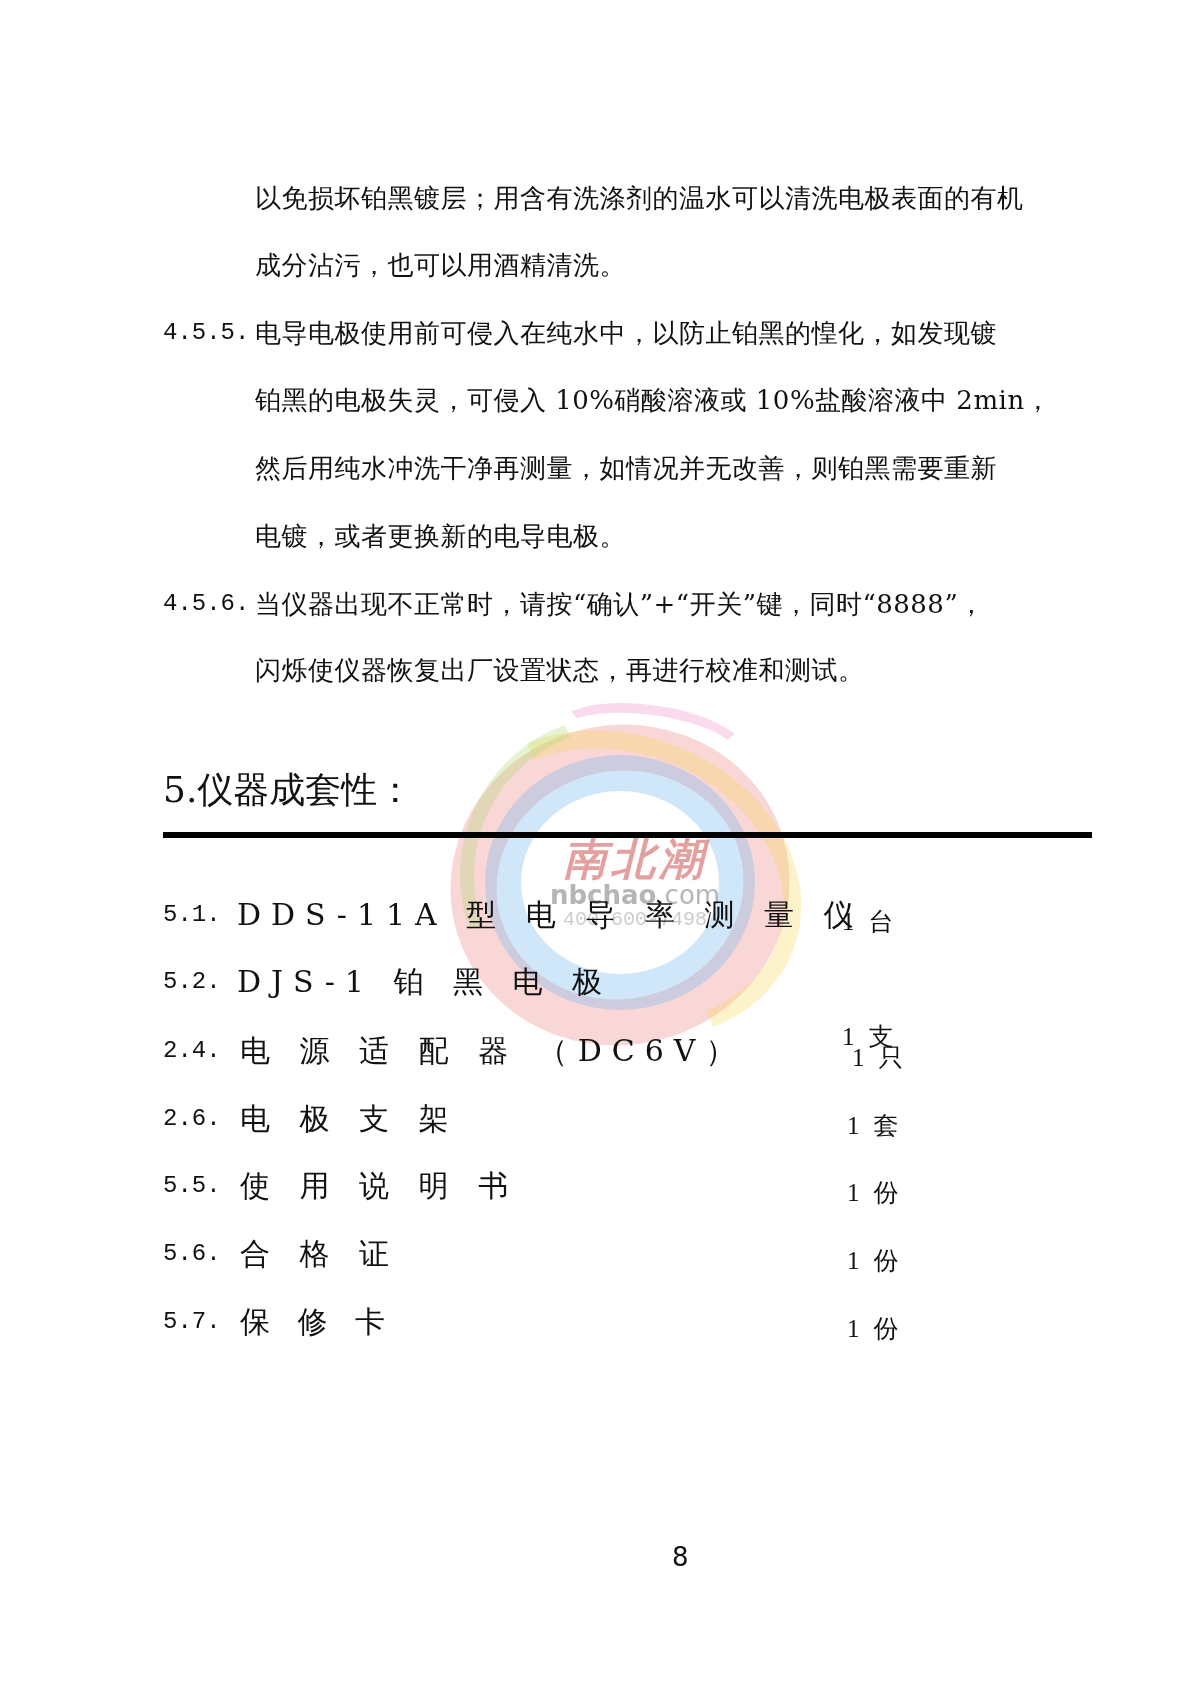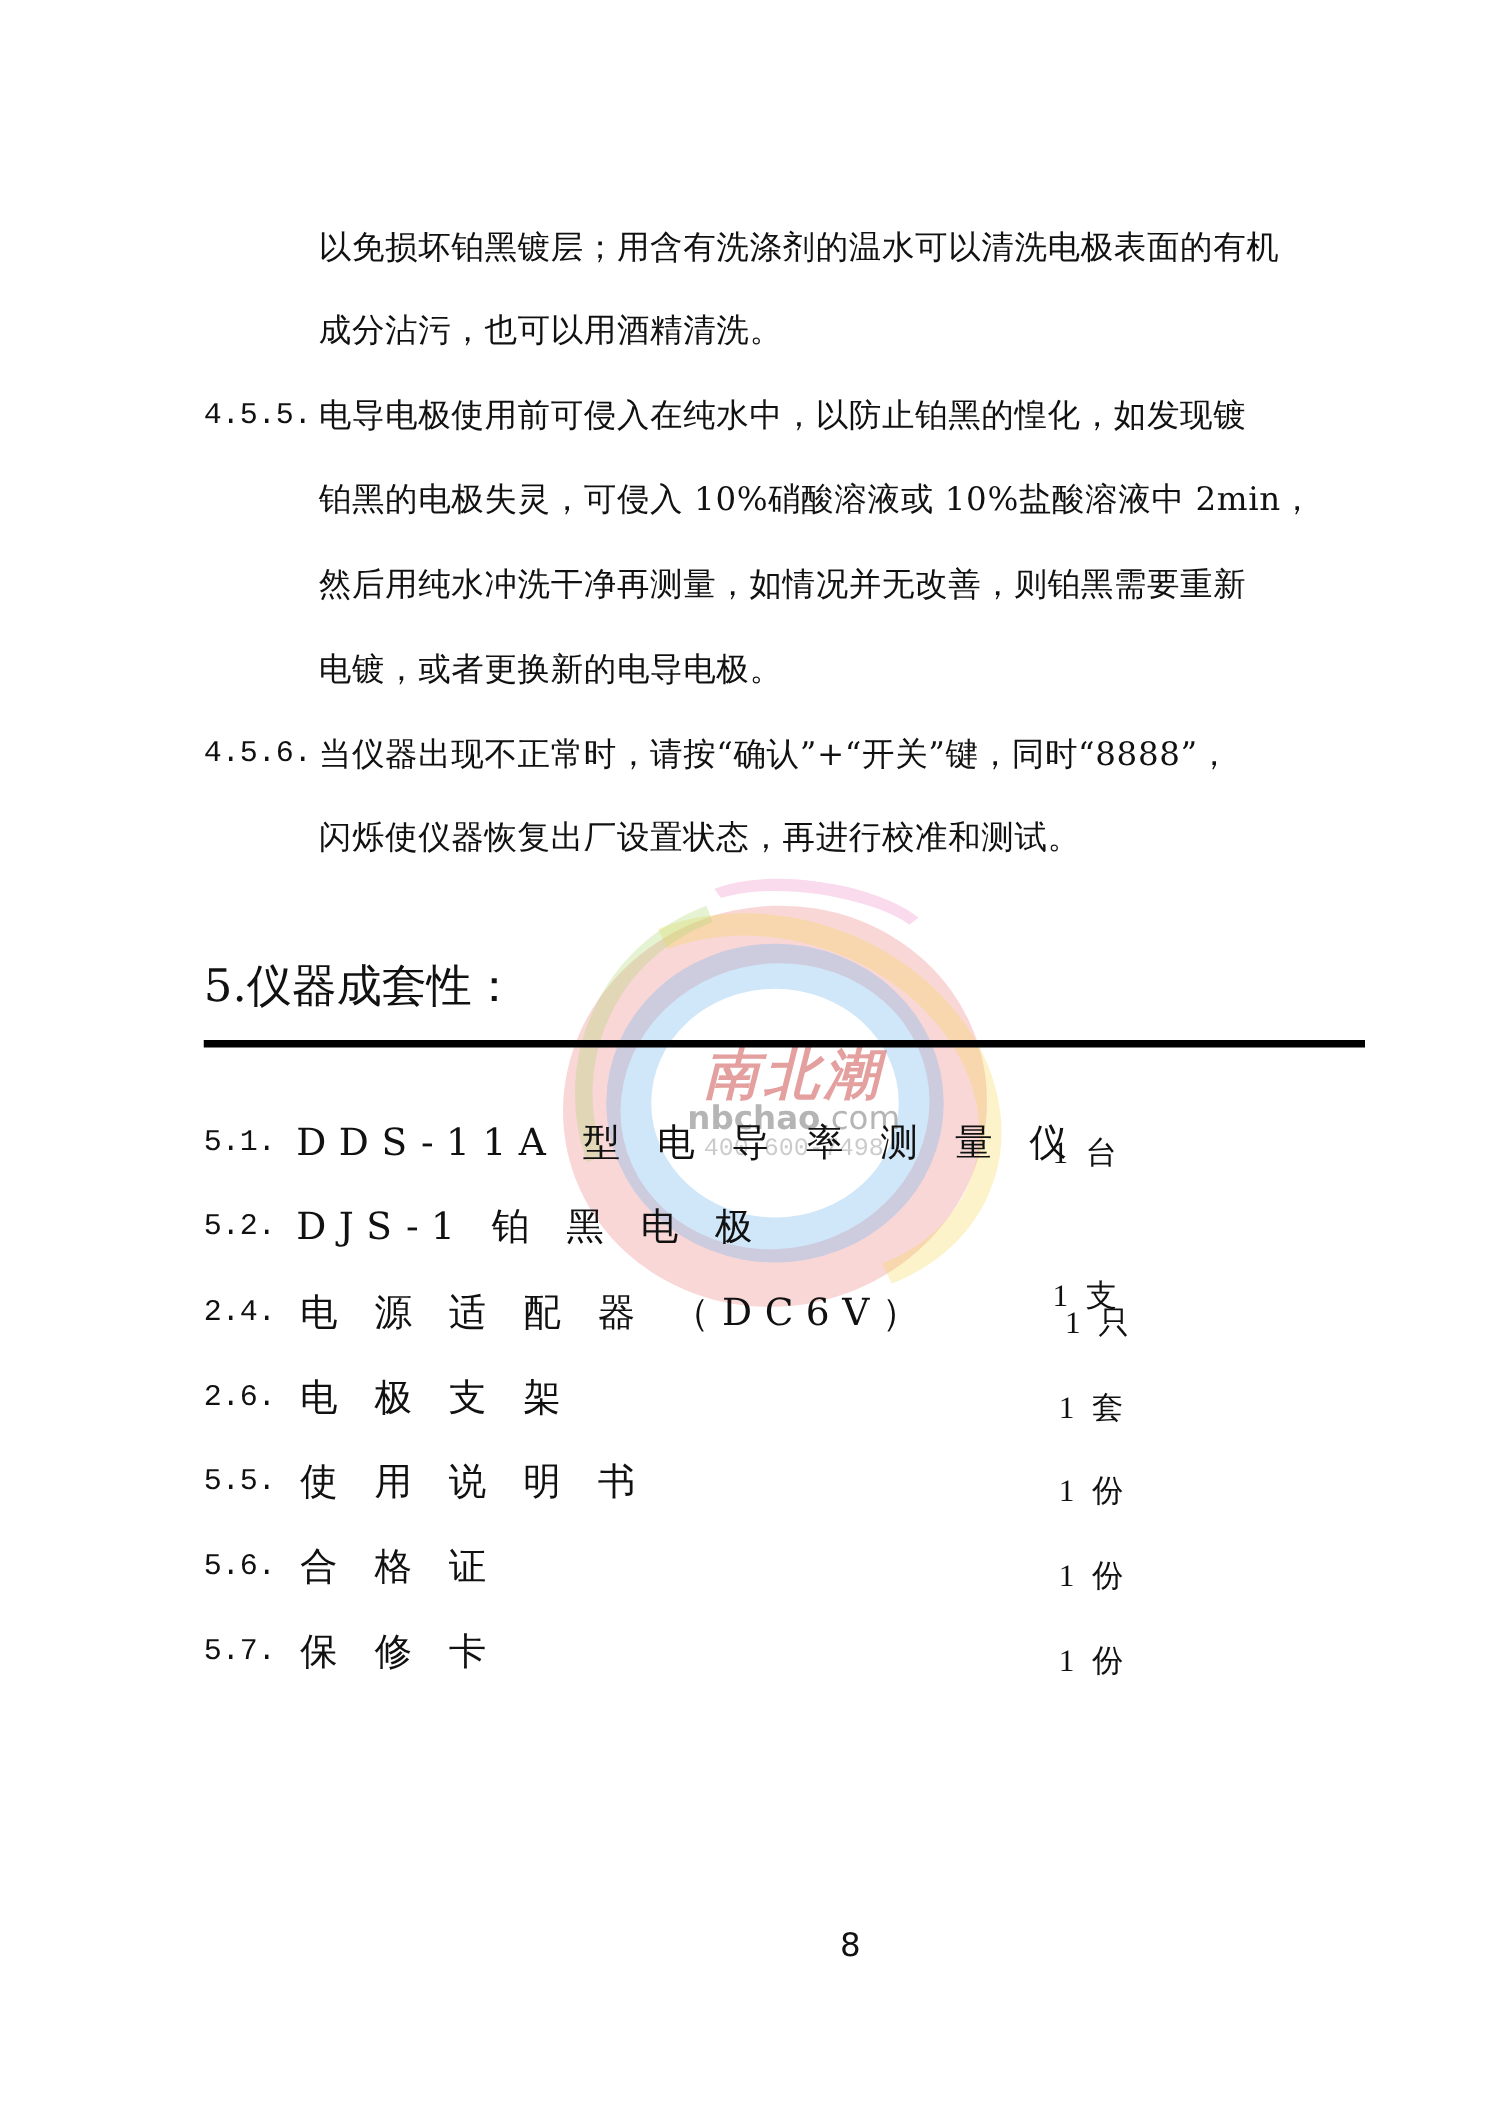--- a/index.html
+++ b/index.html
@@ -95,19 +95,19 @@
       <div class="item-name" style="left:240px; top:1169px;">使 用 说 明 书</div>
       <div class="item-qty" style="left:847px; top:1169px;"><span class="q-num">1</span><span>份</span></div>
     </div>
     <div>
       <div class="item-num" style="top:1237px;">5.6.</div>
       <div class="item-name" style="left:240px; top:1237px;">合 格 证</div>
       <div class="item-qty" style="left:847px; top:1237px;"><span class="q-num">1</span><span>份</span></div>
     </div>
     <div>
       <div class="item-num" style="top:1305px;">5.7.</div>
-      <div class="item-name" style="left:240px; top:1305px;">保 修 卡</div>
+      <div class="item-name" style="left:240px; top:1305px;font-family:Liberation Serif, serif;">保 修 卡</div>
       <div class="item-qty" style="left:847px; top:1305px;"><span class="q-num">1</span><span>份</span></div>
     </div>
   </div>
 
   <div class="page-number">8</div>
 </div>
 
 </body></html>

